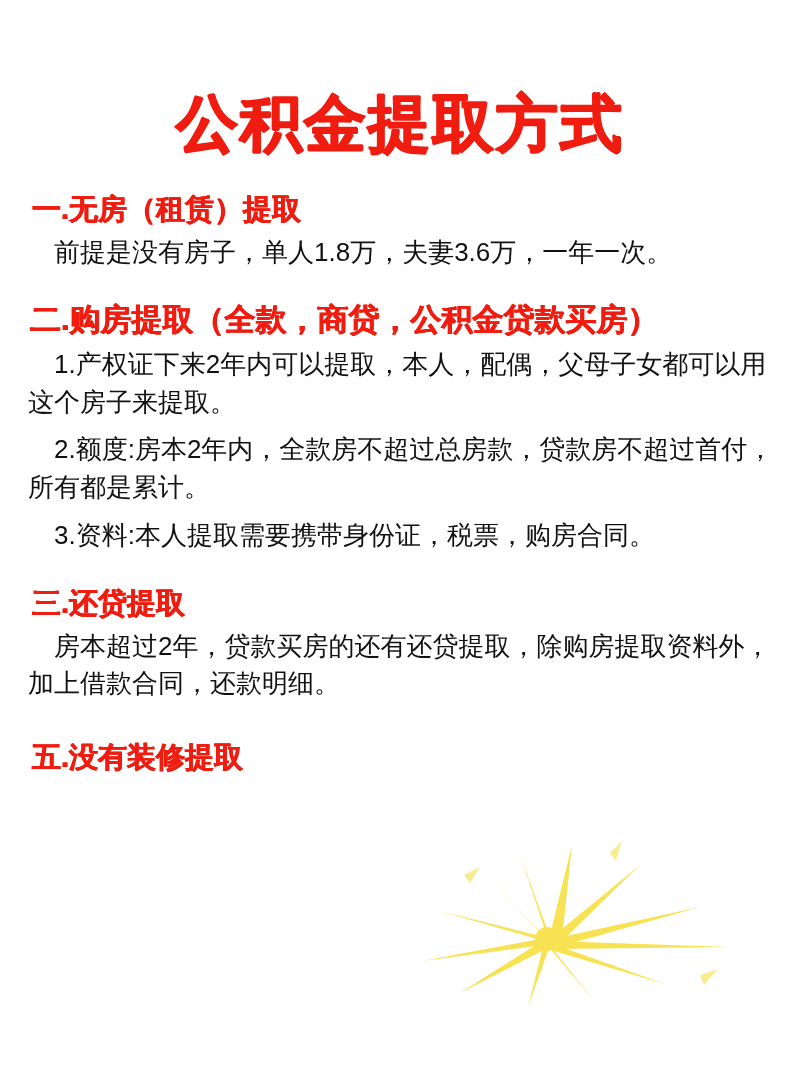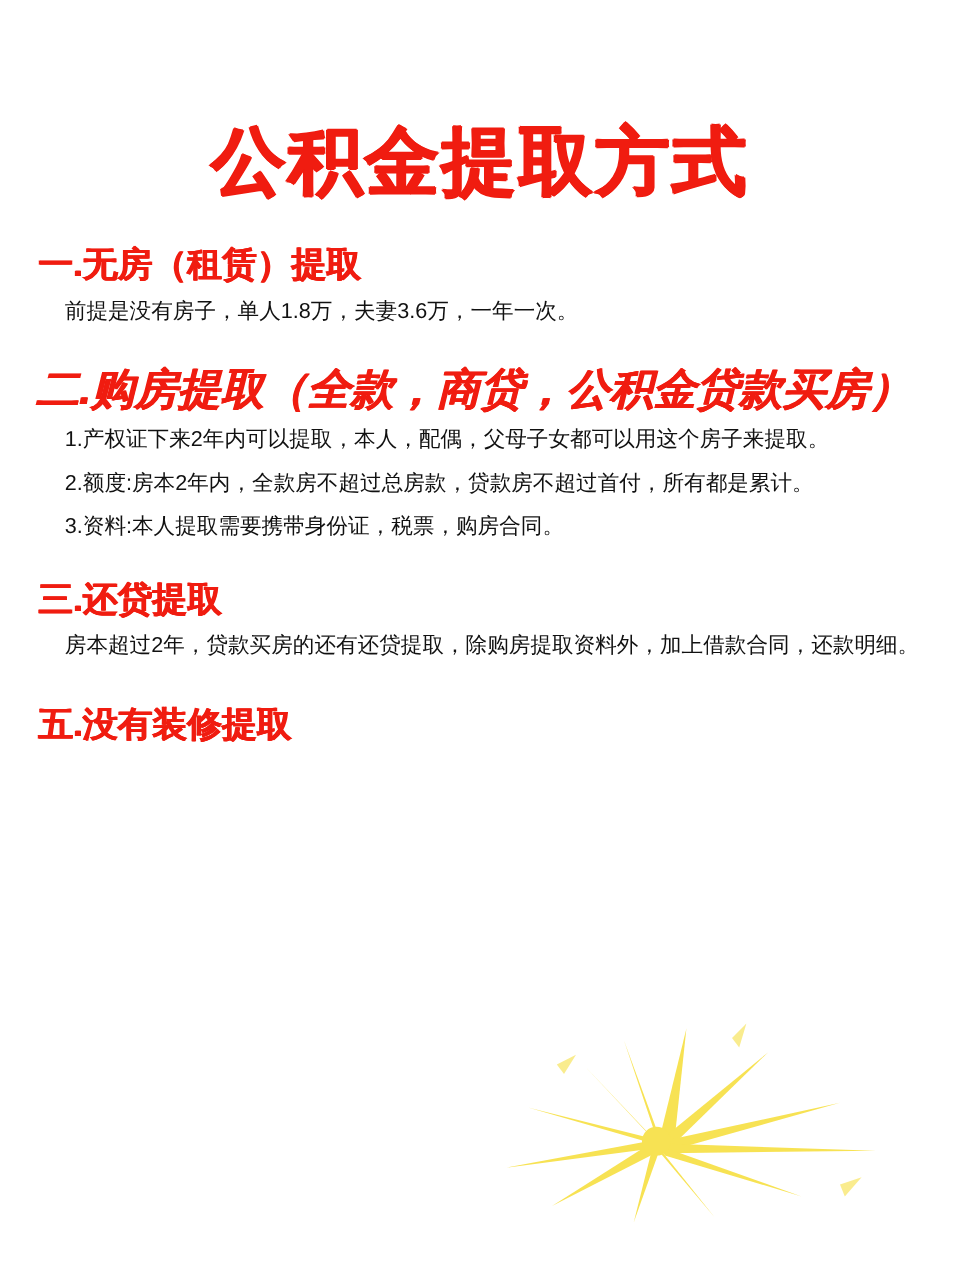--- a/index.html
+++ b/index.html
@@ -21,48 +21,47 @@
     height: 1067px;
     box-sizing: border-box;
     padding: 0 22px;
   }
   .title {
     text-align: center;
     color: #f01c10;
     font-size: 62px;
     font-weight: bold;
     letter-spacing: 2px;
-    margin: 12px;
+    margin: 0;
     padding-top: 88px;
     padding-bottom: 18px;
     line-height: 1.15;
     text-shadow:
       1px 0 0 #f01c10,
       -1px 0 0 #f01c10,
       0 1px 0 #f01c10,
       0 -1px 0 #f01c10;
   }
   .section-head {
     color: #f01c10;
     font-weight: bold;
     font-size: 29px;
     line-height: 1.25;
     margin: 14px 0 6px 10px;
     text-shadow:
       0.5px 0 0 #f01c10,
       -0.5px 0 0 #f01c10;
   }
   .section-head.wide {
-    font-size: 36px;
+    font-size: 31px;
     margin-left: 8px;
-    font-style: italic;
   }
   .body-text {
     color: #111111;
-    font-size: 18px;
+    font-size: 26px;
     line-height: 1.45;
     margin: 4px 0 10px 0;
     padding-left: 6px;
   }
   .body-text.indent {
     text-indent: 26px;
   }
   .body-text.tight {
     margin-bottom: 3px;
   }

